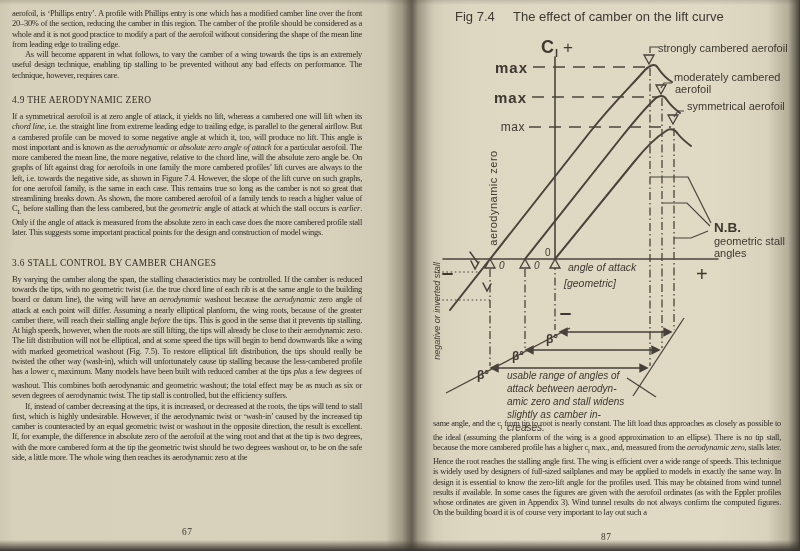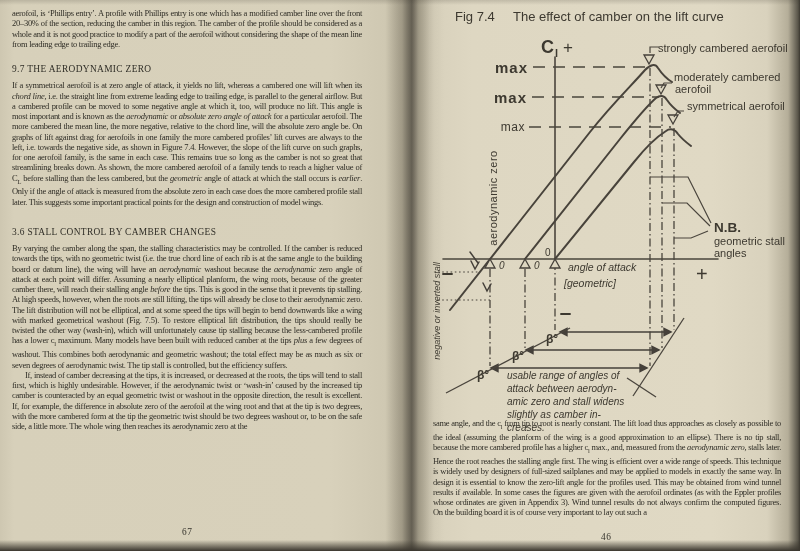--- a/index.html
+++ b/index.html
@@ -33,32 +33,33 @@
 </style>
 </head>
 <body>
 
 <div class="book">
   <div class="pg-left"></div>
   <div class="pg-right"></div>
 
   <div class="col col-left">
     <p>aerofoil, is ‘Phillips entry’. A profile with Phillips entry is one which has a modified camber line over the front 20–30% of the section, reducing the camber in this region. The camber of the profile should be considered as a whole and it is not good practice to modify a part of the aerofoil without considering the shape of the mean line from leading edge to trailing edge.</p>
-    <h3>9.7  THE AERODYNAMIC ZERO</h3>
+    <p class="indent">As will become apparent in what follows, to vary the camber of a wing towards the tips is an extremely useful design technique, enabling tip stalling to be prevented without any bad effects on performance. The technique, however, requires care.</p>
+    <h3>4.9  THE AERODYNAMIC ZERO</h3>
     <p>If a symmetrical aerofoil is at zero angle of attack, it yields no lift, whereas a cambered one will lift when its <i>chord line</i>, i.e. the straight line from extreme leading edge to trailing edge, is parallel to the general airflow. But a cambered profile can be moved to some negative angle at which it, too, will produce no lift. This angle is most important and is known as the <i>aerodynamic</i> or <i>absolute zero angle of attack</i> for a particular aerofoil. The more cambered the mean line, the more negative, relative to the chord line, will the absolute zero angle be. On graphs of lift against drag for aerofoils in one family the more cambered profiles’ lift curves are always to the left, i.e. towards the negative side, as shown in Figure 7.4. However, the slope of the lift curve on such graphs, for one aerofoil family, is the same in each case. This remains true so long as the camber is not so great that streamlining breaks down. As shown, the more cambered aerofoil of a family tends to reach a higher value of C<sub>L</sub> before stalling than the less cambered, but the <i>geometric</i> angle of attack at which the stall occurs is <i>earlier</i>. Only if the angle of attack is measured from the absolute zero in each case does the more cambered profile stall later. This suggests some important practical points for the design and construction of model wings.</p>
     <h3 class="h76">3.6  STALL CONTROL BY CAMBER CHANGES</h3>
     <p>By varying the camber along the span, the stalling characteristics may be controlled. If the camber is reduced towards the tips, with no geometric twist (i.e. the true chord line of each rib is at the same angle to the building board or datum line), the wing will have an <i>aerodynamic</i> washout because the <i>aerodynamic</i> zero angle of attack at each point will differ. Assuming a nearly elliptical planform, the wing roots, because of the greater camber there, will reach their stalling angle <i>before</i> the tips. This is good in the sense that it prevents tip stalling. At high speeds, however, when the roots are still lifting, the tips will already be close to their aerodynamic zero. The lift distribution will not be elliptical, and at some speed the tips will begin to bend downwards like a wing with marked geometrical washout (Fig. 7.5). To restore elliptical lift distribution, the tips should really be twisted the other way (wash-in), which will unfortunately cause tip stalling because the less-cambered profile has a lower c<sub>l</sub> maximum. Many models have been built with reduced camber at the tips <i>plus</i> a few degrees of washout. This combines both aerodynamic and geometric washout; the total effect may be as much as six or seven degrees of aerodynamic twist. The tip stall is controlled, but the efficiency suffers.</p>
     <p class="indent">If, instead of camber decreasing at the tips, it is increased, or decreased at the roots, the tips will tend to stall first, which is highly undesirable. However, if the aerodynamic twist or ‘wash-in’ caused by the increased tip camber is counteracted by an equal geometric twist or washout in the opposite direction, the result is excellent. If, for example, the difference in absolute zero of the aerofoil at the wing root and that at the tip is two degrees, with the more cambered form at the tip the geometric twist should be two degrees washout or, to be on the safe side, a little more. The whole wing then reaches its aerodynamic zero at the</p>
   </div>
   <div class="pagenum" style="left:182px;top:527px;">67</div>
 
   <div class="col col-right">
     <p>same angle, and the c<sub>l</sub> from tip to root is nearly constant. The lift load thus approaches as closely as possible to the ideal (assuming the planform of the wing is a good approximation to an ellipse). There is no tip stall, because the more cambered profile has a higher c<sub>l</sub> max., and, measured from the <i>aerodynamic zero</i>, stalls later. Hence the root reaches the stalling angle first. The wing is efficient over a wide range of speeds. This technique is widely used by designers of full-sized sailplanes and may be applied to models in exactly the same way. In design it is essential to know the zero-lift angle for the profiles used. This may be obtained from wind tunnel results if available. In some cases the figures are given with the aerofoil ordinates (as with the Eppler profiles whose ordinates are given in Appendix 3). Wind tunnel results do not always confirm the computed figures. On the building board it is of course very important to lay out such a</p>
   </div>
-  <div class="pagenum" style="left:601px;top:532px;">46</div>
+  <div class="pagenum" style="left:601px;top:532px;">87</div>
 
   <svg class="fig" viewBox="415 0 385 462">
 
     <g stroke="#4a453d" stroke-width="1.6" fill="none" stroke-linecap="round">
       <line x1="555" y1="57" x2="555" y2="259"></line>
       <line x1="443" y1="259" x2="718" y2="259"></line>
     </g>
 
     <g stroke="#4a453d" stroke-width="1.5" stroke-dasharray="12 8" fill="none">
       <line x1="533" y1="67" x2="646" y2="67"></line>

